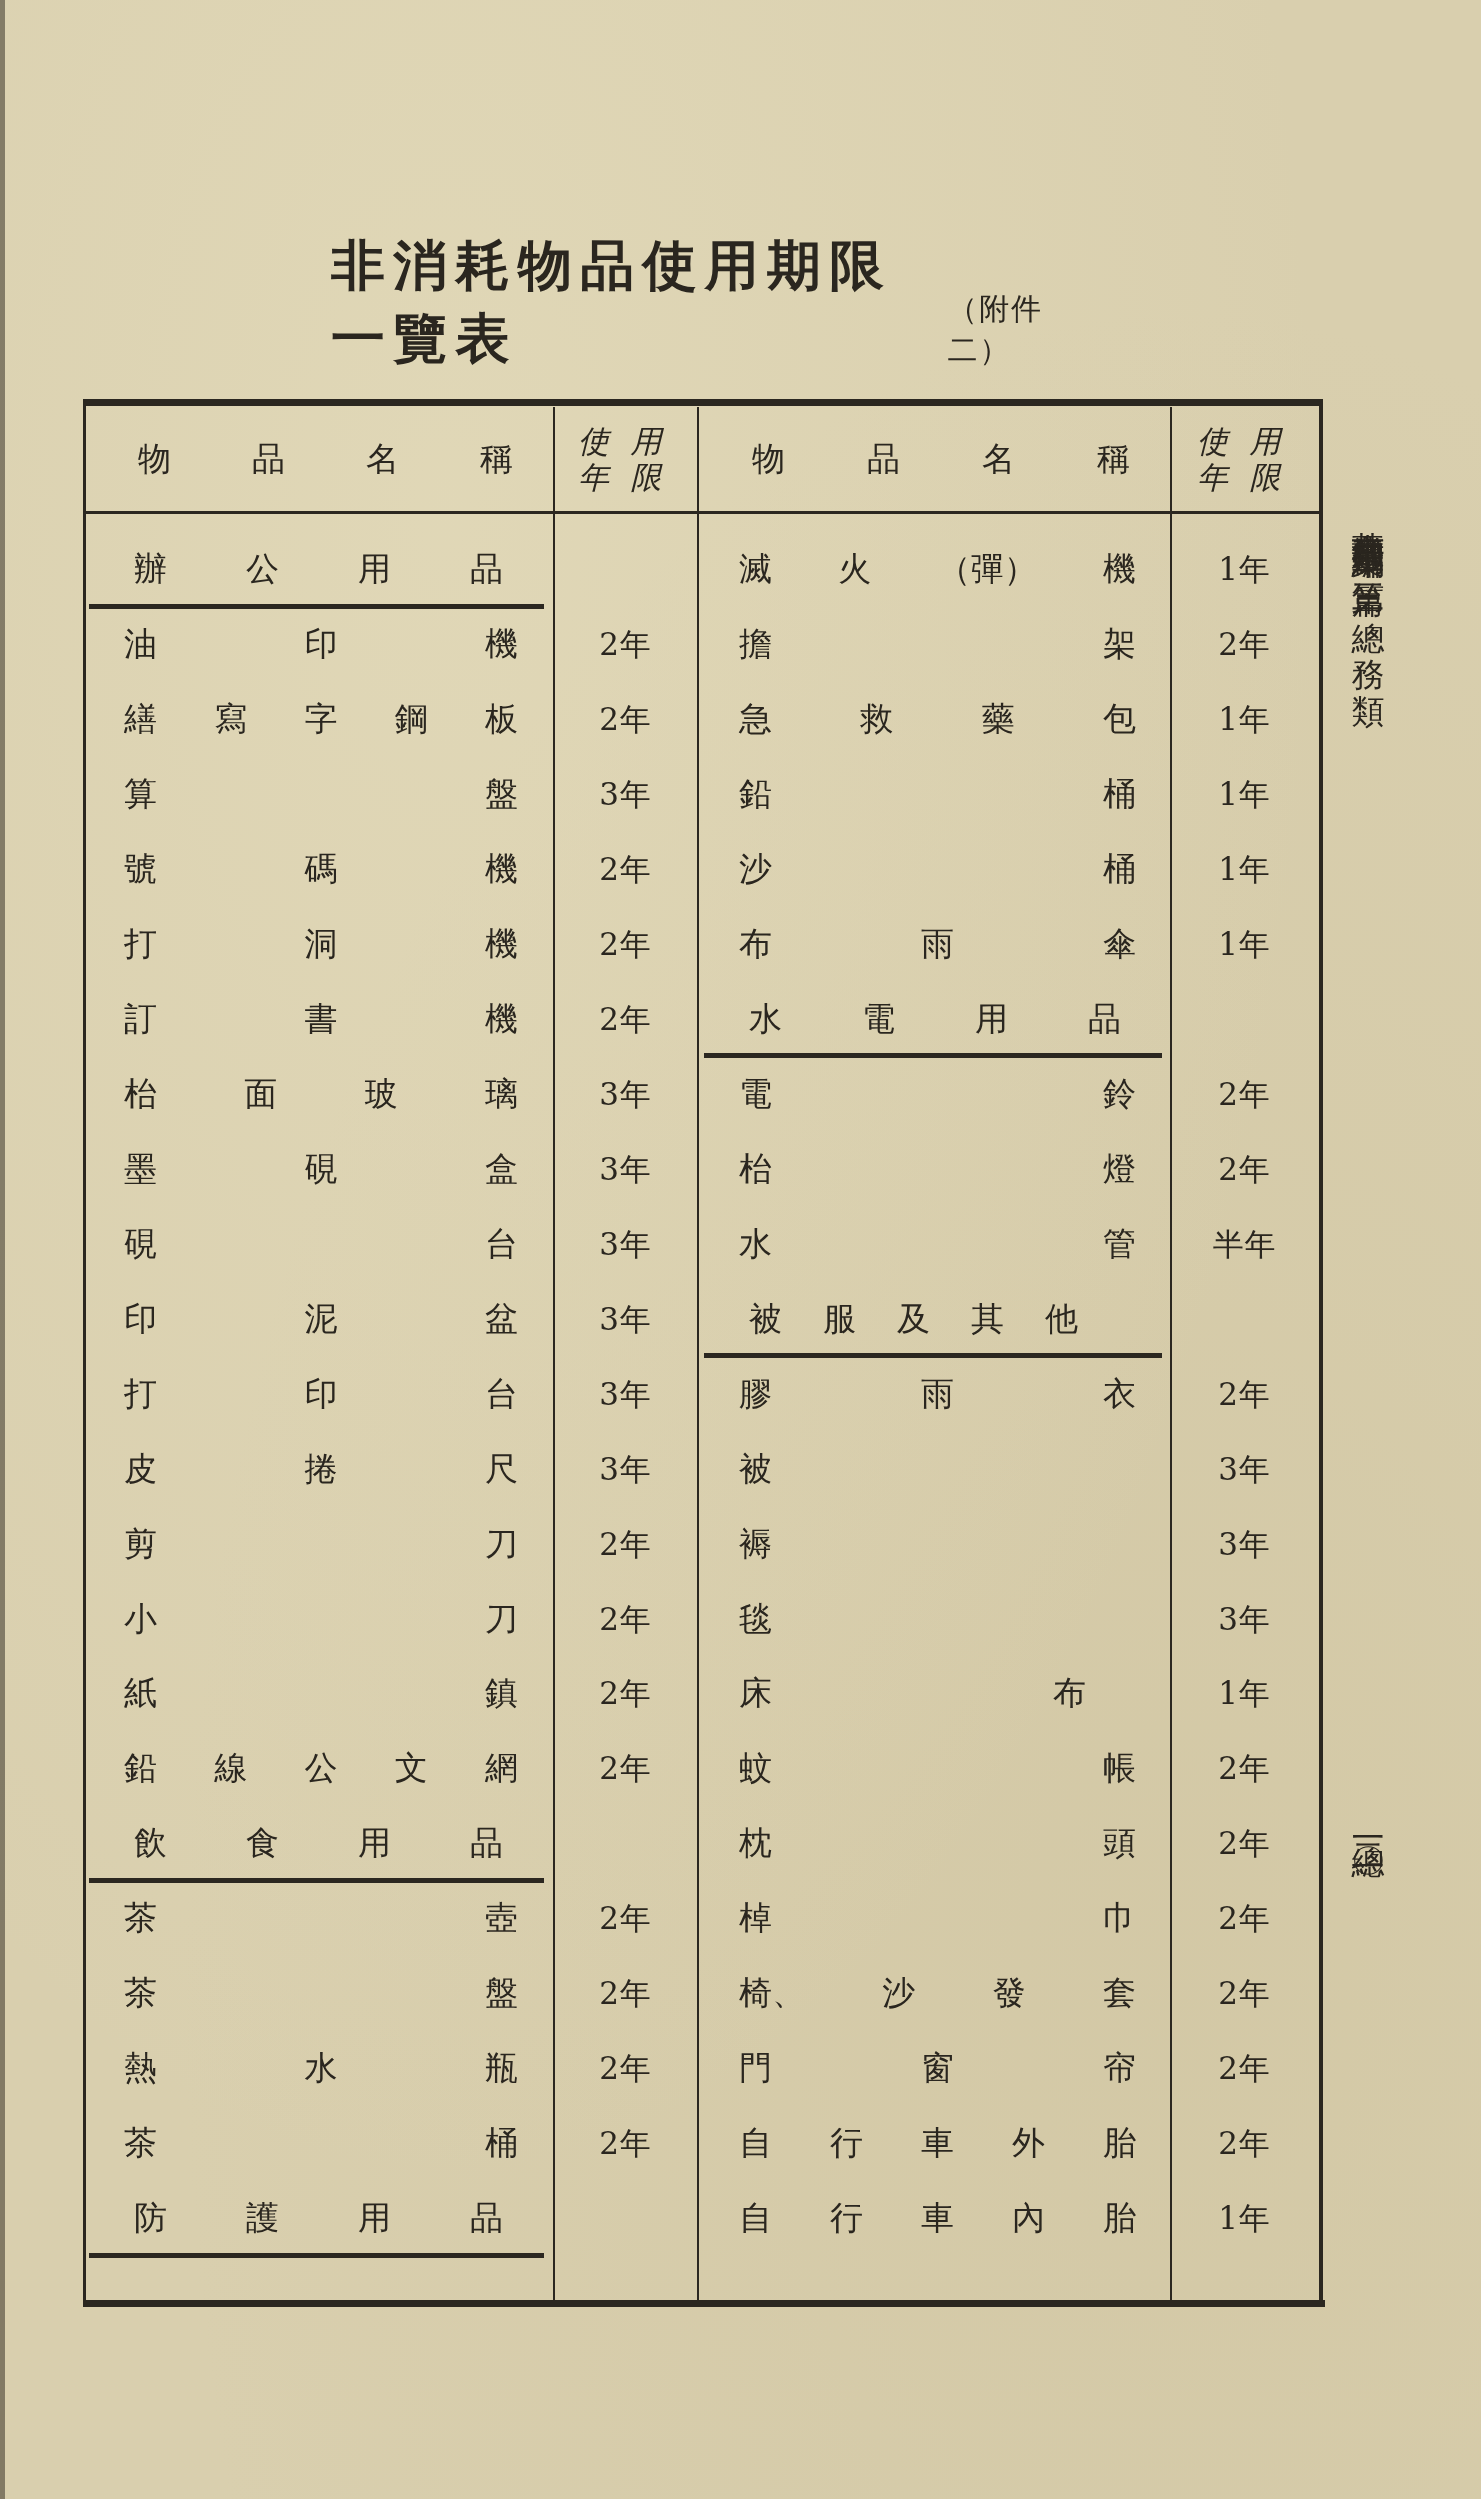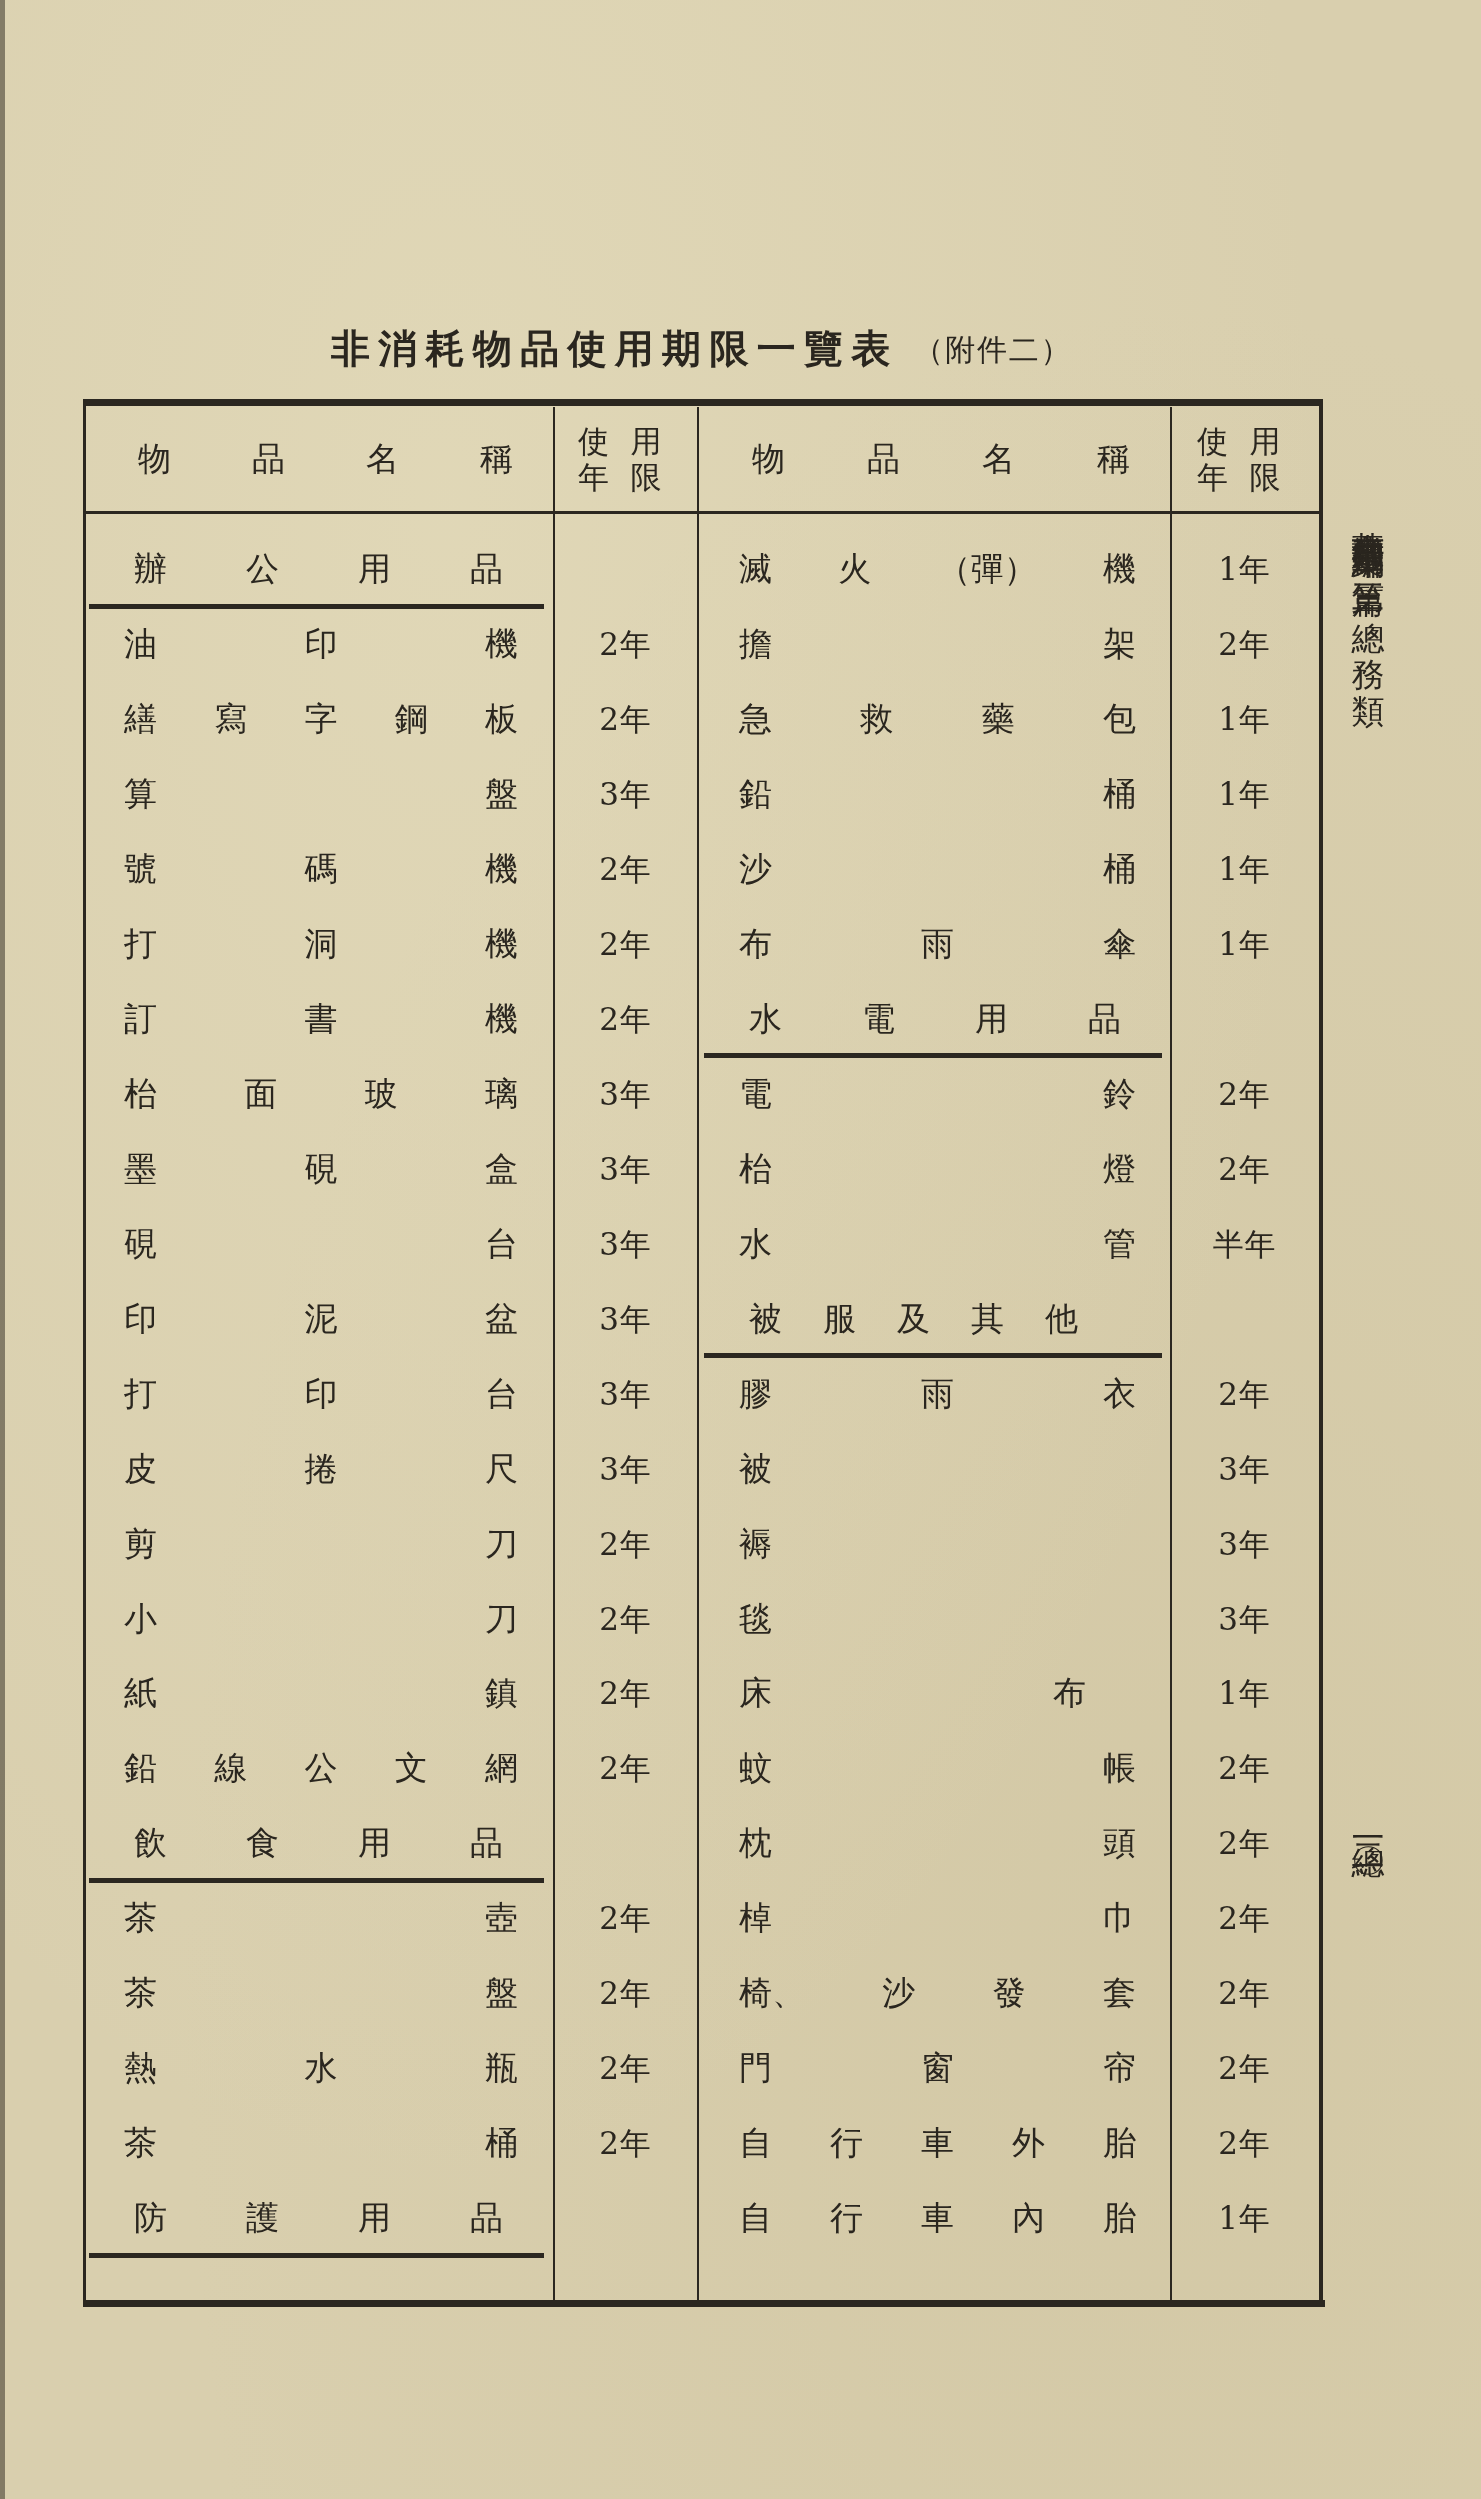--- a/index.html
+++ b/index.html
@@ -10,28 +10,28 @@
       radial-gradient(ellipse at 30% 20%, rgba(230,222,190,0.55), rgba(0,0,0,0) 60%),
       radial-gradient(ellipse at 80% 80%, rgba(200,188,150,0.35), rgba(0,0,0,0) 60%);
     font-family:"DejaVu Serif","Liberation Serif",serif;
     color:#2a261f;
   }
   .left-shadow { position:absolute; left:0; top:0; width:5px; height:2500px; background:#3a342a; opacity:.55; }
   .title {
     position:absolute; left:331px; top:302px; width:744px; height:74px;
     display:flex; align-items:flex-end; gap:15px;
   }
-  .title .main { font-size:39px; letter-spacing:8.3px; font-weight:bold; }
+  .title .main { font-size:54px; letter-spacing:8.3px; font-weight:bold; }
   .title .sub { font-size:30px; letter-spacing:1.7px; padding-bottom:5px; }
   .rule { position:absolute; background:#2b2720; }
   .vline { position:absolute; background:#2b2720; width:1.7px; }
   .cell { position:absolute; display:flex; align-items:center; font-size:33px; }
   .hdr-name { justify-content:space-between; padding:0 40px 0 55px; box-sizing:border-box; }
   .hdr-year { flex-direction:column; justify-content:center; font-size:31px; line-height:36px; }
-  .hdr-year span { display:block; letter-spacing:21.5px; padding-left:10px; }
+  .hdr-year span { display:block; letter-spacing:21.5px; padding-left:10px;font-style:italic; }
   .row-name { justify-content:space-between; box-sizing:border-box; padding:0 33px 0 40px; }
   .row-name .ch { display:inline-block; }
   .row-year { justify-content:center; font-size:31px; letter-spacing:0.8px; }
   .cat { justify-content:space-between; box-sizing:border-box; padding:0 48px 0 50px; font-size:33px; }
   .cat5 { justify-content:space-between; box-sizing:border-box; padding:0 91px 0 50px; }
   .side {
     position:absolute; left:1345px; top:505px; width:46px;
     writing-mode:vertical-rl; font-size:33px; line-height:46px; letter-spacing:1.7px;
   }
   .pageno {

